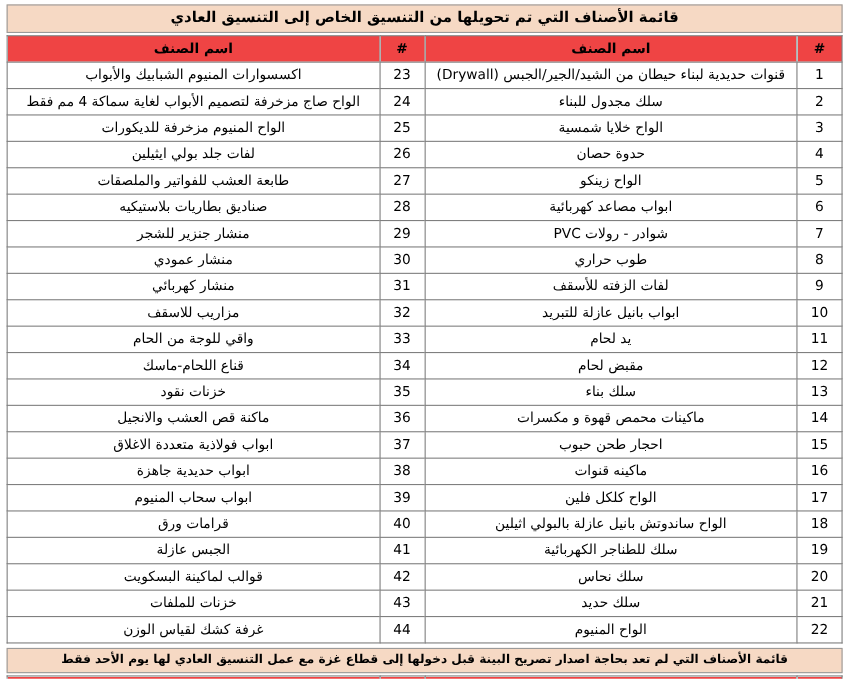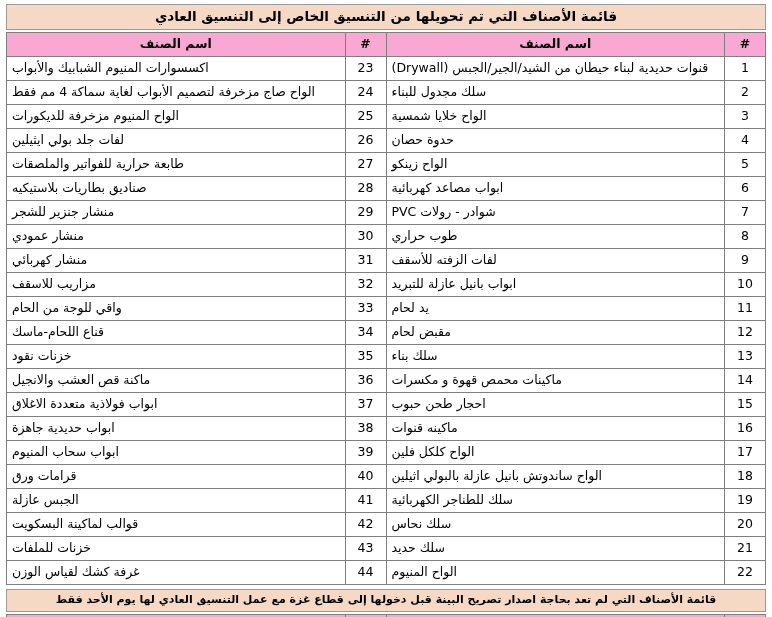--- a/index.html
+++ b/index.html
@@ -44,35 +44,35 @@
     border: 1px solid #7f7f7f;
     font-size: 12.5px;
     padding: 1px 5px 2px 5px;
     height: 20px;
     line-height: 1.15;
     vertical-align: middle;
     white-space: nowrap;
     overflow: hidden;
   }
   th.head {
-    background: #f9a8d4;
+    background: #ef4444;
     font-weight: bold;
     font-size: 12.5px;
     text-align: center;
   }
   th.head.name {
     text-align: center;
   }
   .col-num {
     width: 30px;
     text-align: center;
     font-weight: normal;
   }
   .col-name {
-    text-align: left;
+    text-align: center;
   }
   .bottom-table {
     margin-top: 2px;
   }
 </style>
 </head>
 <body>
 
 <div class="page">
 
@@ -109,21 +109,21 @@
       <tr>
         <td class="col-num">4</td>
         <td class="col-name">حدوة حصان</td>
         <td class="col-num">26</td>
         <td class="col-name">لفات جلد بولي ايثيلين</td>
       </tr>
       <tr>
         <td class="col-num">5</td>
         <td class="col-name">الواح زينكو</td>
         <td class="col-num">27</td>
-        <td class="col-name">طابعة حرارية للفواتير والملصقات</td>
+        <td class="col-name">طابعة العشب للفواتير والملصقات</td>
       </tr>
       <tr>
         <td class="col-num">6</td>
         <td class="col-name">ابواب مصاعد كهربائية</td>
         <td class="col-num">28</td>
         <td class="col-name">صناديق بطاريات بلاستيكيه</td>
       </tr>
       <tr>
         <td class="col-num">7</td>
         <td class="col-name">شوادر - رولات PVC</td>

